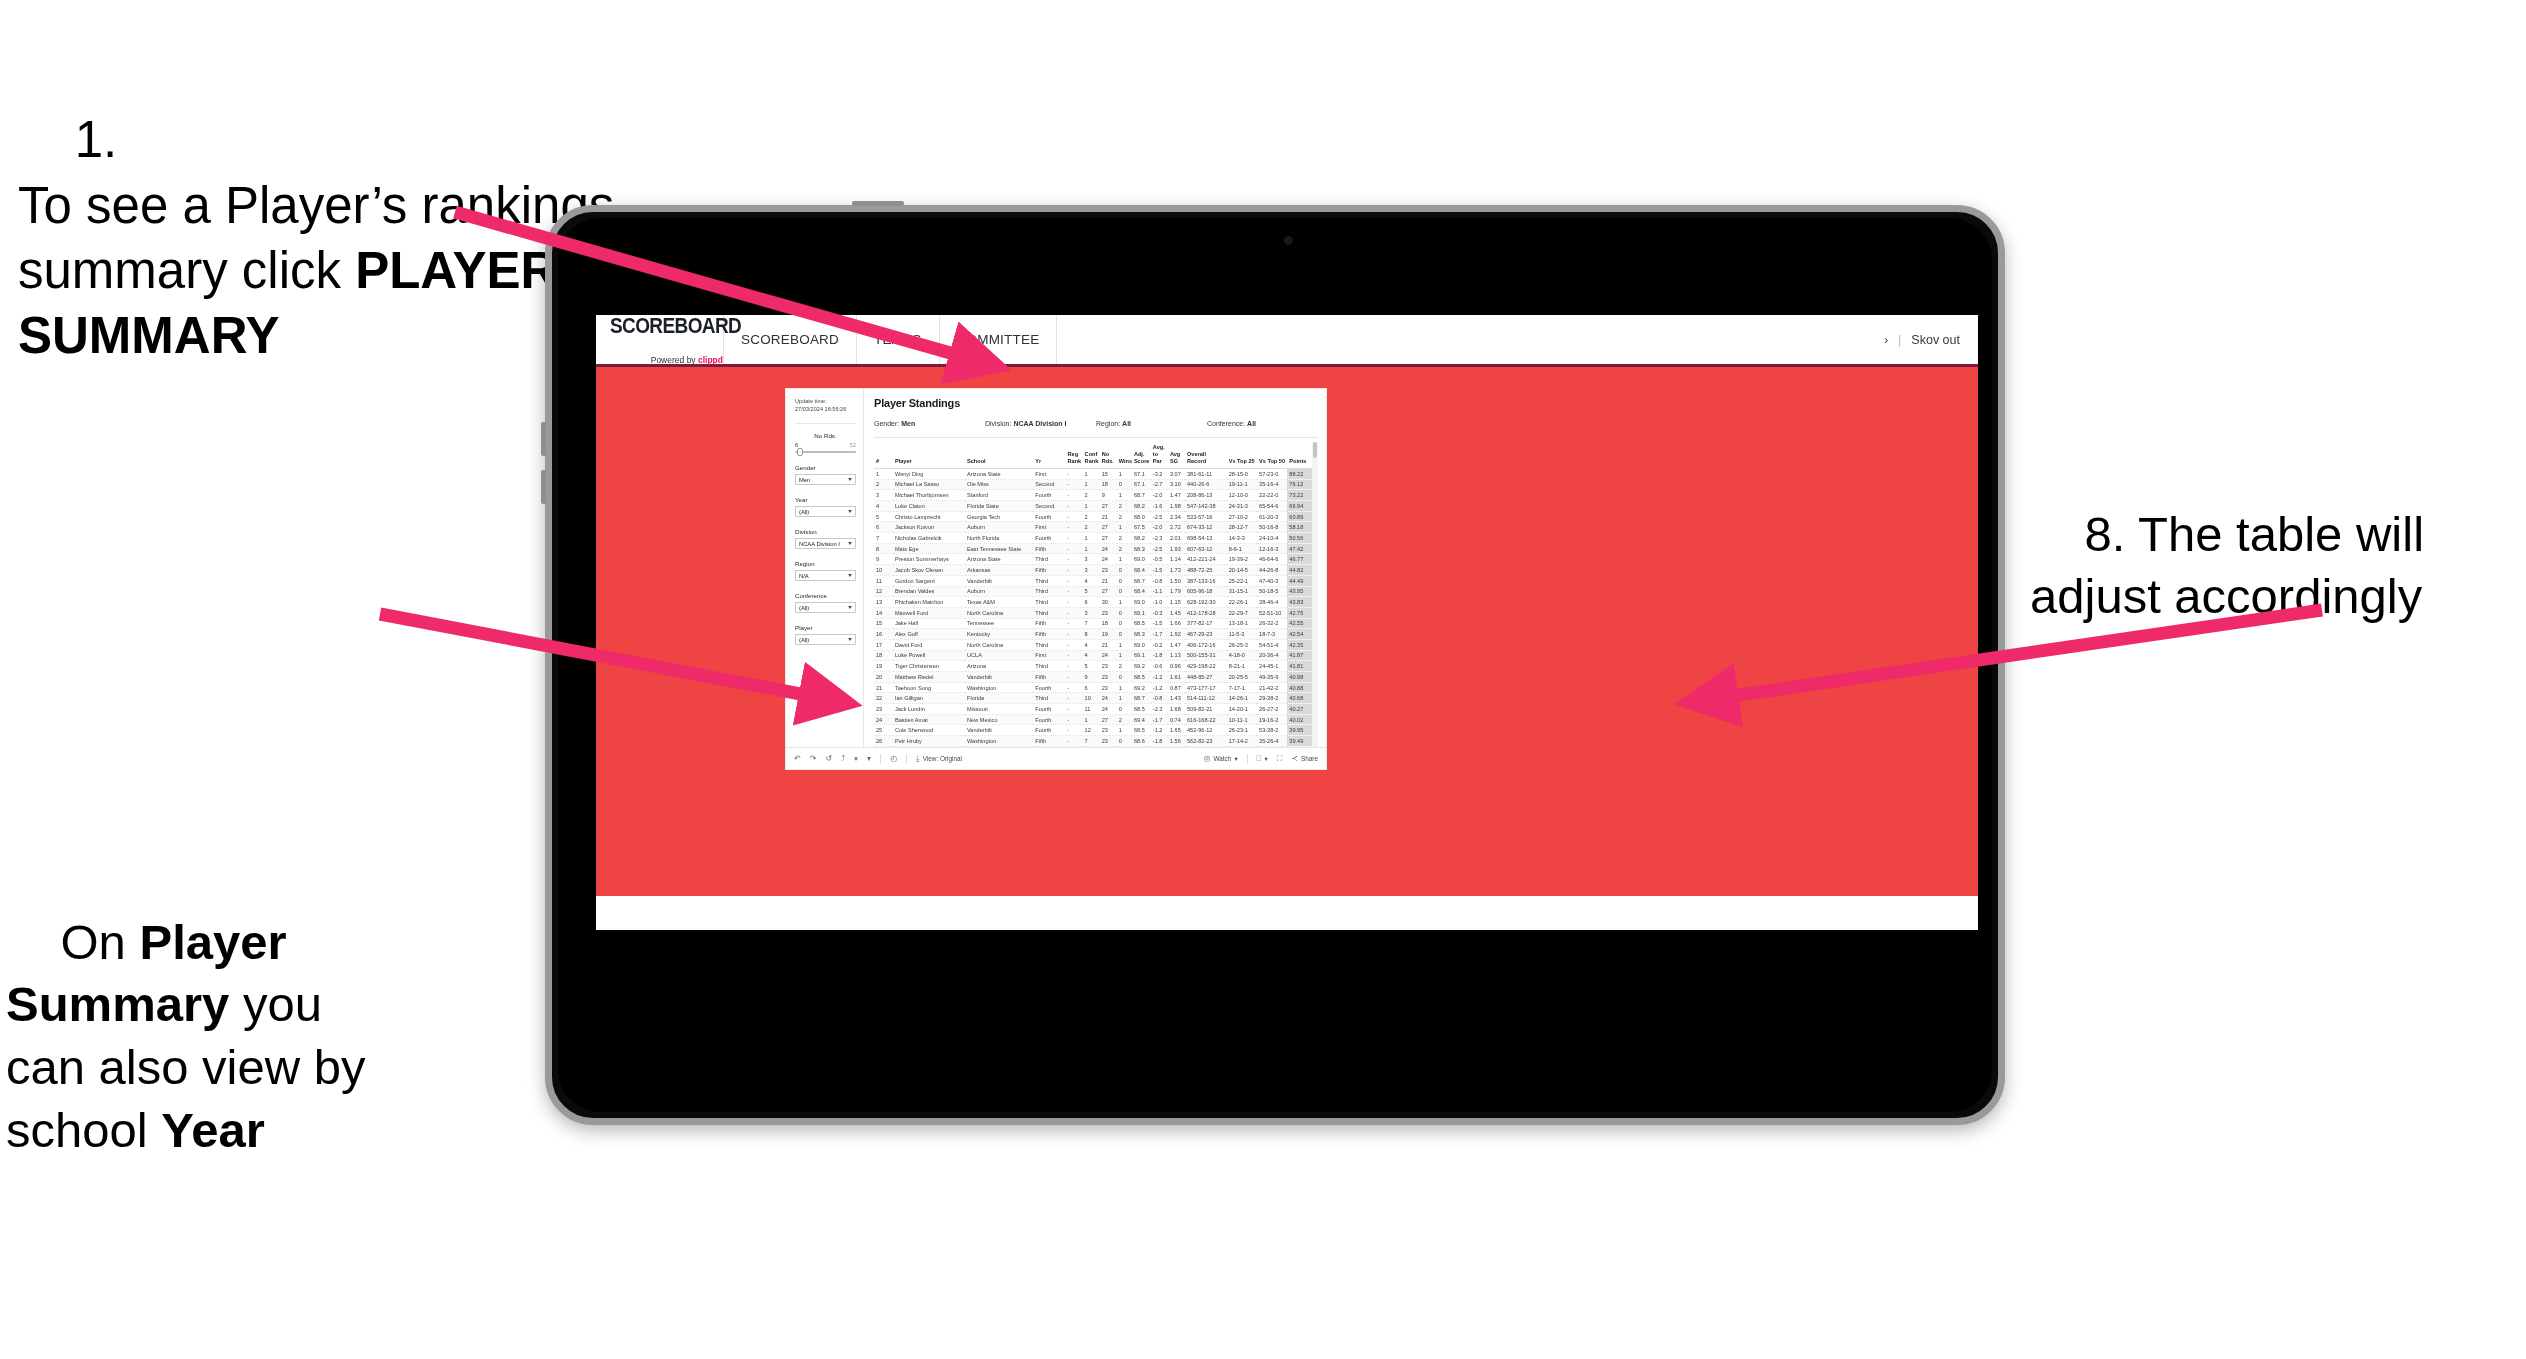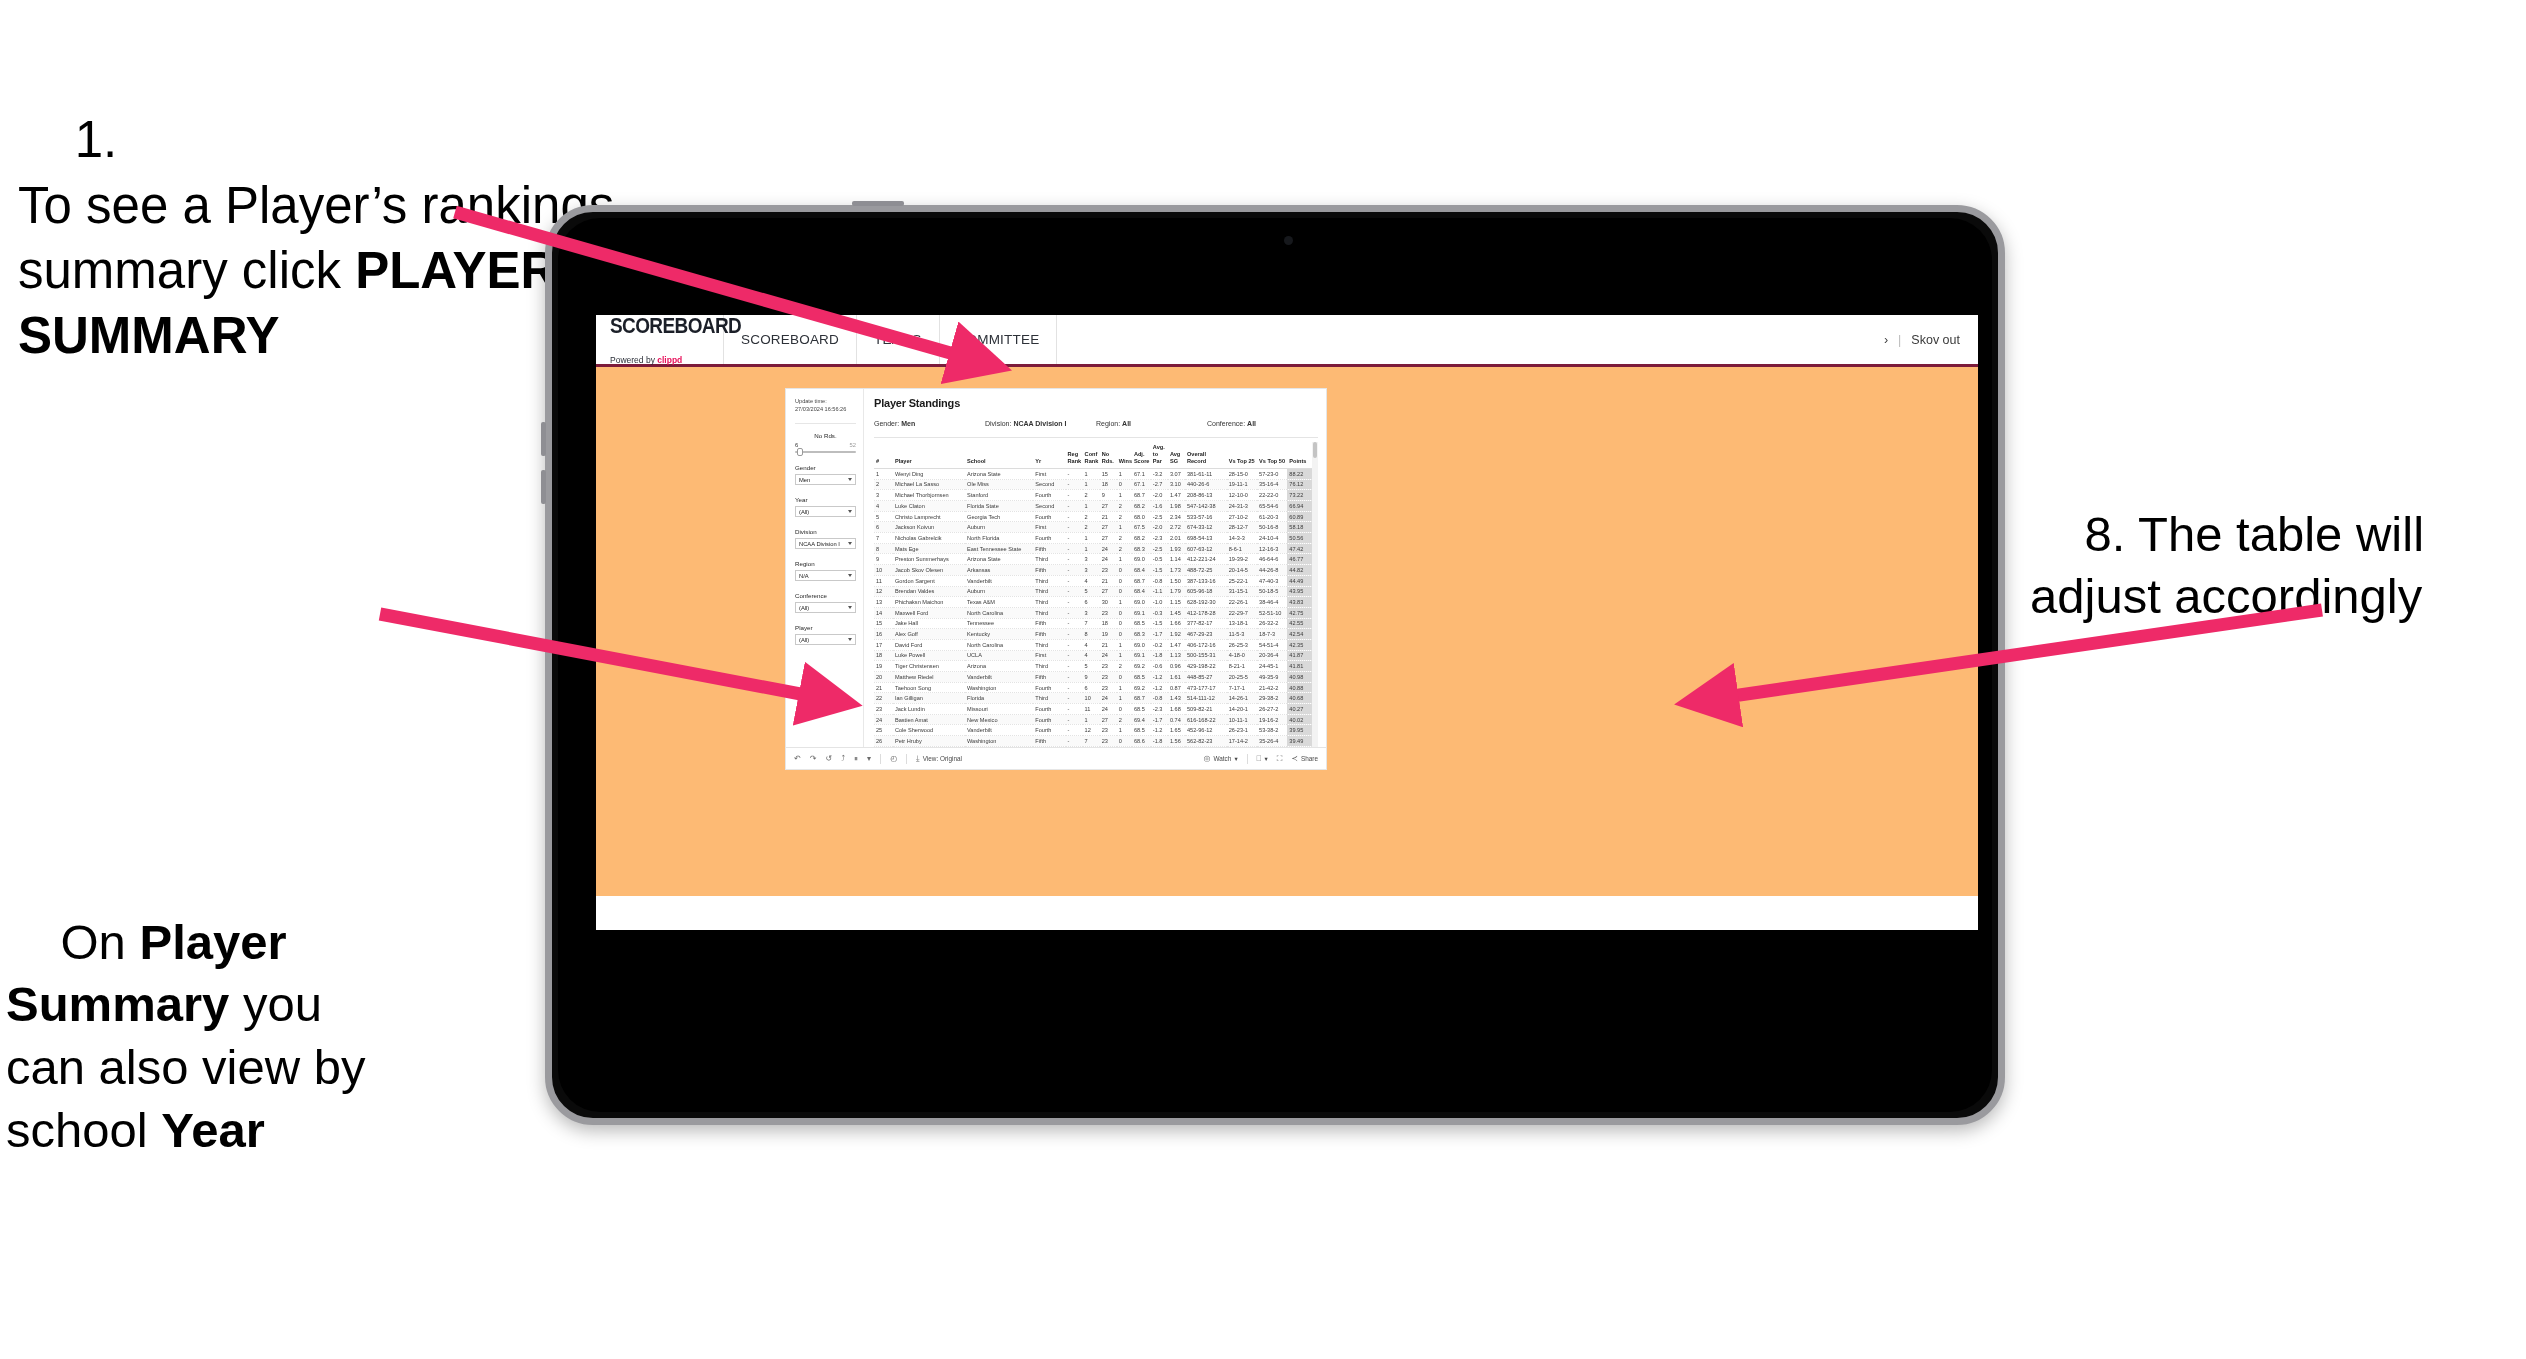--- a/index.html
+++ b/index.html
@@ -64,21 +64,21 @@
   }
   .logo-box {
     width: 128px; display:flex; flex-direction:column; justify-content:center;
     padding-left: 14px; border-right:1px solid #e2e2e2;
   }
   .logo-main {
     font-family:"Liberation Sans", sans-serif;
     font-weight:700; font-size: 19px; letter-spacing:-0.6px; color:#1b1f28;
     transform: scaleY(1.18) scaleX(1.0); transform-origin: left center;
   }
-  .logo-sub { font-size: 8.5px; color:#2b2f38; margin-top:18px; }
+  .logo-sub { font-size: 8.5px; color:#2b2f38; margin-top:18px;text-align:right; }
   .logo-sub .brand { color:#e8115b; font-weight:700; }
 
   .nav-top { display:flex; align-items:stretch; }
   .nav-top .item {
     display:flex; align-items:center; padding: 0 17px;
     font-size: 13.5px; color:#2d3138; letter-spacing:.2px;
     border-right:1px solid #e2e2e2; cursor:pointer;
   }
   .hdr-right {
     margin-left:auto; display:flex; align-items:center; gap:10px;
@@ -90,21 +90,21 @@
   .subnav {
     height: 34px; background:#fafafa; border-bottom:1px solid #dcdcdc;
     display:flex; align-items:center; padding-left: 18px; gap: 30px;
   }
   .subnav .tab {
     font-size: 12.3px; color:#3b3f46; letter-spacing:.3px; cursor:pointer;
   }
   .subnav .tab.active { color:#f0256f; }
 
   
-  .canvas { background:#fdba74; height: calc(615px - 52px - 34px); position:relative; }
+  .canvas { background:#ef4444; height: calc(615px - 52px - 34px); position:relative; }
 
   
   .viz {
     position:absolute; left: 190px; top: 22px; width: 540px; height: 380px;
     background:#fff; box-shadow: 0 0 0 1px #e6e6e6;
     display:flex; flex-direction:column;
   }
   .viz-body { display:flex; flex:1; min-height:0; }
 
   

